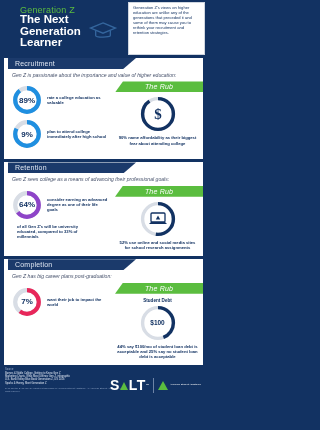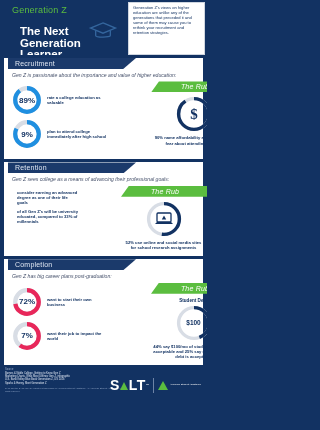--- a/index.html
+++ b/index.html
@@ -11,26 +11,26 @@
   }
   .page{position:relative;width:207px;height:430px;background:#123262;}
 
   
   .header{position:relative;height:55px;background:#123262;overflow:hidden;}
   .hdr-left{
     position:absolute;left:0;top:0;width:128px;height:55px;
     background:#123262;
   }
   .hdr-gen{
-    position:absolute;left:12px;top:5px;
+    position:absolute;left:20px;top:5px;
     font-size:9px;color:#5bbd3f;letter-spacing:.2px;
   }
   .hdr-big{
     position:absolute;left:20px;top:14px;width:96px;
-    font-size:11.5px;line-height:11.5px;font-weight:bold;color:#ffffff;margin-top:12px;
+    font-size:11.5px;line-height:11.5px;font-weight:bold;color:#ffffff;
   }
   .cap-icon{position:absolute;left:88px;top:20px;width:30px;height:22px;opacity:.85;}
 
   .hdr-right{
     position:absolute;left:128px;top:2px;width:75px;height:51px;
     background:#ffffff;border:1px solid #cfd6e0;
   }
   .hdr-right p{
     margin:0;padding:3px 4px;
     font-size:4.1px;line-height:4.9px;color:#123262;
@@ -47,21 +47,21 @@
     display:flex;align-items:center;
   }
   .ribbon span{
     padding-left:7px;font-size:7px;color:#dfe6f1;letter-spacing:.2px;
   }
   .sec-sub{
     padding:3px 8px 1px 8px;
     font-size:5.1px;line-height:6.4px;color:#45506a;font-style:italic;
   }
 
-  .body-row{position:relative;display:flex;gap:36px;}
+  .body-row{position:relative;display:flex;}
   .col-left{width:108px;padding:2px 0 6px 0;}
   .col-right{position:relative;width:95px;}
 
   
   .stat{display:flex;align-items:center;margin:4px 0 4px 8px;}
   .donut{position:relative;width:30px;height:30px;flex:none;}
   .donut svg{display:block;}
   .donut .val{
     position:absolute;left:0;top:0;width:30px;height:30px;
     display:flex;align-items:center;justify-content:center;
@@ -180,20 +180,27 @@
       </div>
       <div class="sec-gap"></div>
       <div class="section">
         <div class="ribbon">
           <span>Retention</span>
         </div>
         <div class="sec-sub">Gen Z sees college as a means of advancing their professional goals:</div>
         <div class="body-row">
           <div class="col-left">
             <div class="stat">
+              <div class="donut">
+                <svg width="30" height="30" viewBox="0 0 30 30">
+                  <circle cx="15" cy="15" r="11.8" fill="none" stroke="#d8dde5" stroke-width="4.2"></circle>
+                  <circle cx="15" cy="15" r="11.8" fill="none" stroke="#8e44c8" stroke-width="4.2" stroke-dasharray="47.45061543982024 26.690971184898885" stroke-linecap="butt" transform="rotate(-90 15 15)"></circle>
+                </svg>
+                <div class="val">64%</div>
+              </div>
               <div class="stat-txt">consider earning an advanced degree as one of their life goals</div>
             </div>
             <div class="stat">
               <div class="stat-txt">of all Gen Z's will be university educated, compared to 33% of millennials</div>
             </div>
           </div>
           <div class="col-right">
             <div class="rub-banner">
               <span>The Rub</span>
             </div>
@@ -217,30 +224,20 @@
         <div class="ribbon">
           <span>Completion</span>
         </div>
         <div class="sec-sub">Gen Z has big career plans post-graduation:</div>
         <div class="body-row">
           <div class="col-left">
             <div class="stat">
               <div class="donut">
                 <svg width="30" height="30" viewBox="0 0 30 30">
                   <circle cx="15" cy="15" r="11.8" fill="none" stroke="#d8dde5" stroke-width="4.2"></circle>
-                  <circle cx="15" cy="15" r="11.8" fill="none" stroke="#e8275a" stroke-width="4.2" stroke-dasharray="53.38194236979777 20.759644254921355" stroke-linecap="butt" transform="rotate(-90 15 15)"></circle>
-                </svg>
-                <div class="val">72%</div>
-              </div>
-              <div class="stat-txt">want to start their own business</div>
-            </div>
-            <div class="stat">
-              <div class="donut">
-                <svg width="30" height="30" viewBox="0 0 30 30">
-                  <circle cx="15" cy="15" r="11.8" fill="none" stroke="#d8dde5" stroke-width="4.2"></circle>
                   <circle cx="15" cy="15" r="11.8" fill="none" stroke="#e8275a" stroke-width="4.2" stroke-dasharray="44.484951974831475 29.65663464988765" stroke-linecap="butt" transform="rotate(-90 15 15)"></circle>
                 </svg>
                 <div class="val">7%</div>
               </div>
               <div class="stat-txt">want their job to impact the world</div>
             </div>
           </div>
           <div class="col-right">
             <div class="rub-banner">
               <span>The Rub</span>

